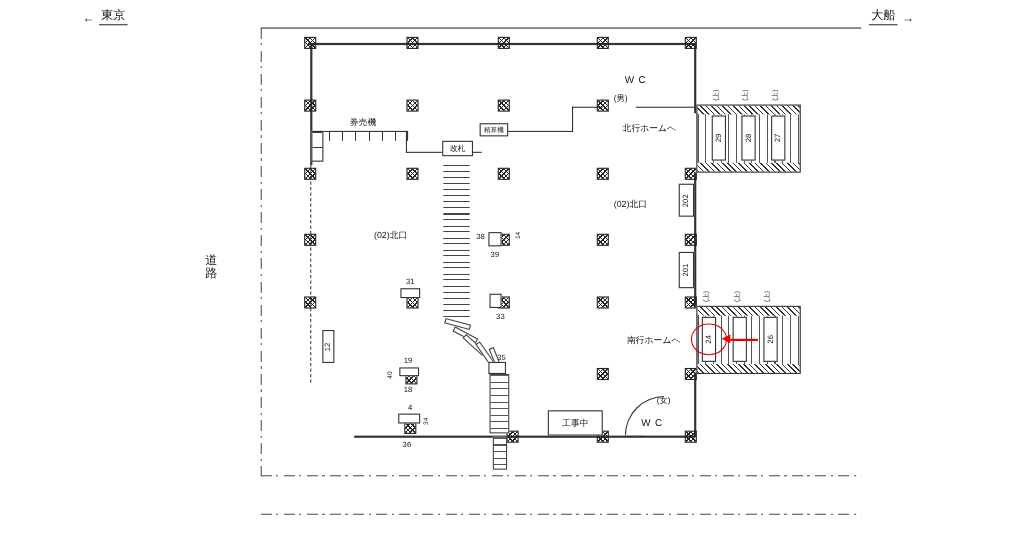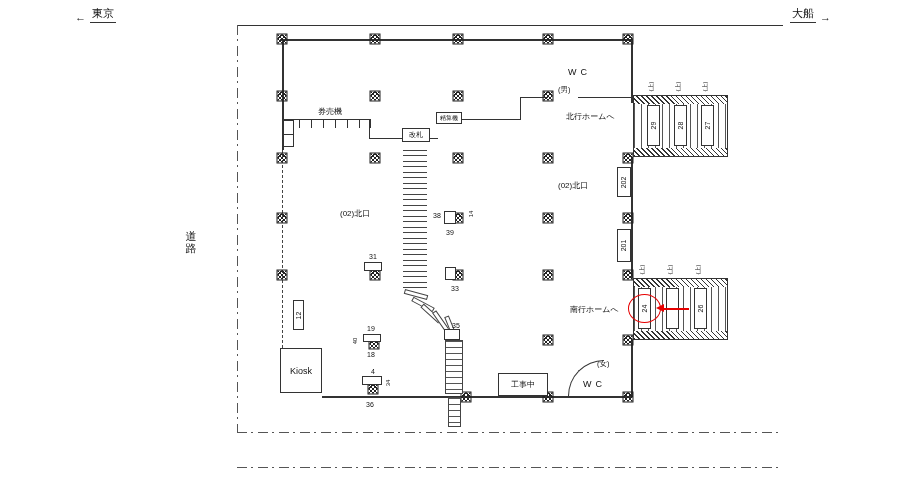--- a/index.html
+++ b/index.html
@@ -211,23 +211,20 @@
   <div class="lbl tiny" style="left:468px;top:211px;">
       <span class="rot">14</span>
     </div>
 
   <div class="box" style="left:445px;top:267px;width:11px;height:13px;"></div>
   <div class="lbl" style="left:451px;top:285px;font-size:7px;">33</div>
 
   <div class="lbl" style="left:452px;top:322px;font-size:7px;">35</div>
   <div class="box" style="left:444px;top:329px;width:16px;height:11px;"></div>
 
-  <div class="box" style="left:280px;top:348px;width:42px;height:45px;display:flex;align-items:center;justify-content:center;font-size:9px;">
-    <span>Kiosk</span>
-  </div>
 
   <div class="box" style="left:498px;top:373px;width:50px;height:23px;display:flex;align-items:center;justify-content:center;font-size:8px;">
     <span>工事中</span>
   </div>
 
   <div class="arc" style="left:568px;top:360px;width:36px;height:36px;"></div>
 
   <div class="red-circle" style="left:628px;top:294px;width:33px;height:29px;"></div>
   <div class="red-line" style="left:664px;top:308px;width:25px;"></div>
   <div class="red-head" style="left:656px;top:304px;"></div>

